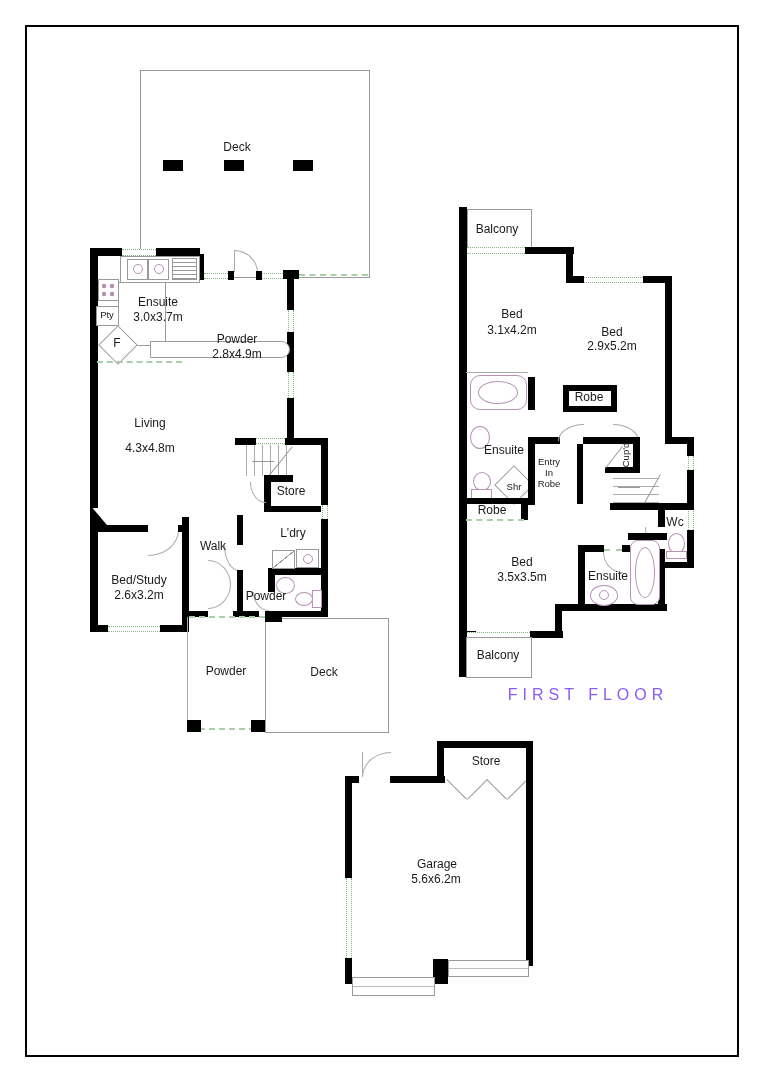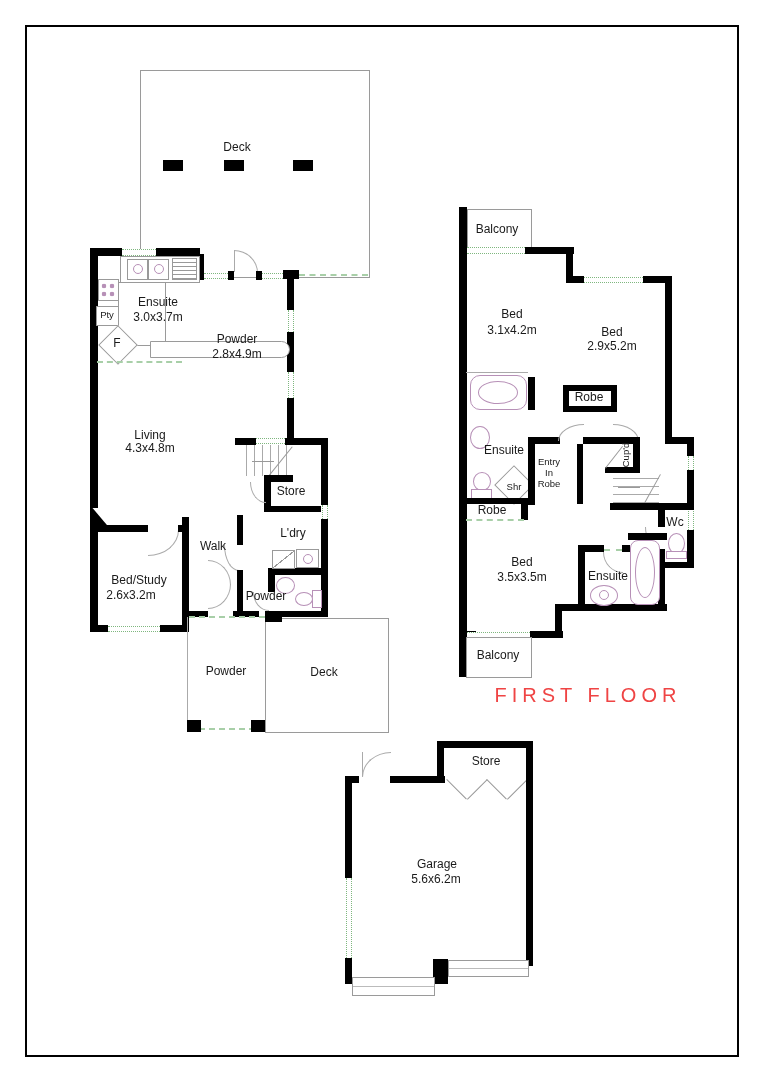--- a/index.html
+++ b/index.html
@@ -32,22 +32,22 @@
      radial-gradient(circle at 5px 14px,#b790b7 2px,transparent 2.6px),
      radial-gradient(circle at 13px 14px,#b790b7 2px,transparent 2.6px)}
   .ell{position:absolute;border:1px solid #b790b7;border-radius:50%;background:#fff}
   .rct{position:absolute;border:1px solid #b790b7;background:#fff}
   .bath{position:absolute;border:1px solid #b790b7;border-radius:10px;background:#fff}
   .diam{position:absolute;border:1px solid #999;background:#fff;transform:rotate(45deg)}
   .lb{position:absolute;transform:translate(-50%,-50%);font-size:12px;line-height:1.1;
       white-space:nowrap;text-align:center;color:#1a1a1a}
   .xs{font-size:9.5px}
   .rot{transform:translate(-50%,-50%) rotate(-90deg)}
-  .title{position:absolute;transform:translate(-50%,-50%);font-size:20px;letter-spacing:5px;
-         color:#ef4444;white-space:nowrap}
+  .title{position:absolute;transform:translate(-50%,-50%);font-size:16px;letter-spacing:5px;
+         color:#8b5cf6;white-space:nowrap}
 </style>
 </head>
 <body>
 
 <div id="stage">
   <div class="frame" style="left:25px;top:25px;width:710px;height:1028px"></div>
 
   <div class="tl" style="left:140px;top:70px;width:228px;height:206px"></div>
   <div class="w" style="left:163px;top:160px;width:20px;height:11px"></div>
   <div class="w" style="left:224px;top:160px;width:20px;height:11px"></div>
@@ -225,27 +225,27 @@
   <div class="tl" style="left:352px;top:977px;width:81px;height:17px;background:linear-gradient(#fff 46%,#bbb 46%,#bbb 54%,#fff 54%)"></div>
   <div class="tl" style="left:448px;top:960px;width:79px;height:15px;background:linear-gradient(#fff 46%,#bbb 46%,#bbb 54%,#fff 54%)"></div>
 
   <div class="lb" style="left:237px;top:148px">Deck</div>
   <div class="lb" style="left:158px;top:303px">Ensuite</div>
   <div class="lb" style="left:158px;top:318px">3.0x3.7m</div>
   <div class="lb xs" style="left:107px;top:315px">Pty</div>
   <div class="lb" style="left:117px;top:344px">F</div>
   <div class="lb" style="left:237px;top:340px">Powder</div>
   <div class="lb" style="left:237px;top:355px">2.8x4.9m</div>
-  <div class="lb" style="left:150px;top:436px">Living</div>
+  <div class="lb" style="left:150px;top:424px">Living</div>
   <div class="lb" style="left:150px;top:449px">4.3x4.8m</div>
   <div class="lb" style="left:291px;top:492px">Store</div>
   <div class="lb" style="left:293px;top:534px">L'dry</div>
   <div class="lb" style="left:213px;top:547px">Walk</div>
   <div class="lb" style="left:139px;top:581px">Bed/Study</div>
-  <div class="lb" style="left:131px;top:596px">2.6x3.2m</div>
+  <div class="lb" style="left:139px;top:596px">2.6x3.2m</div>
   <div class="lb" style="left:266px;top:597px">Powder</div>
   <div class="lb" style="left:226px;top:672px">Powder</div>
   <div class="lb" style="left:324px;top:673px">Deck</div>
 
   <div class="lb" style="left:497px;top:230px">Balcony</div>
   <div class="lb" style="left:512px;top:315px">Bed</div>
   <div class="lb" style="left:512px;top:331px">3.1x4.2m</div>
   <div class="lb" style="left:612px;top:333px">Bed</div>
   <div class="lb" style="left:612px;top:347px">2.9x5.2m</div>
   <div class="lb" style="left:589px;top:398px">Robe</div>

